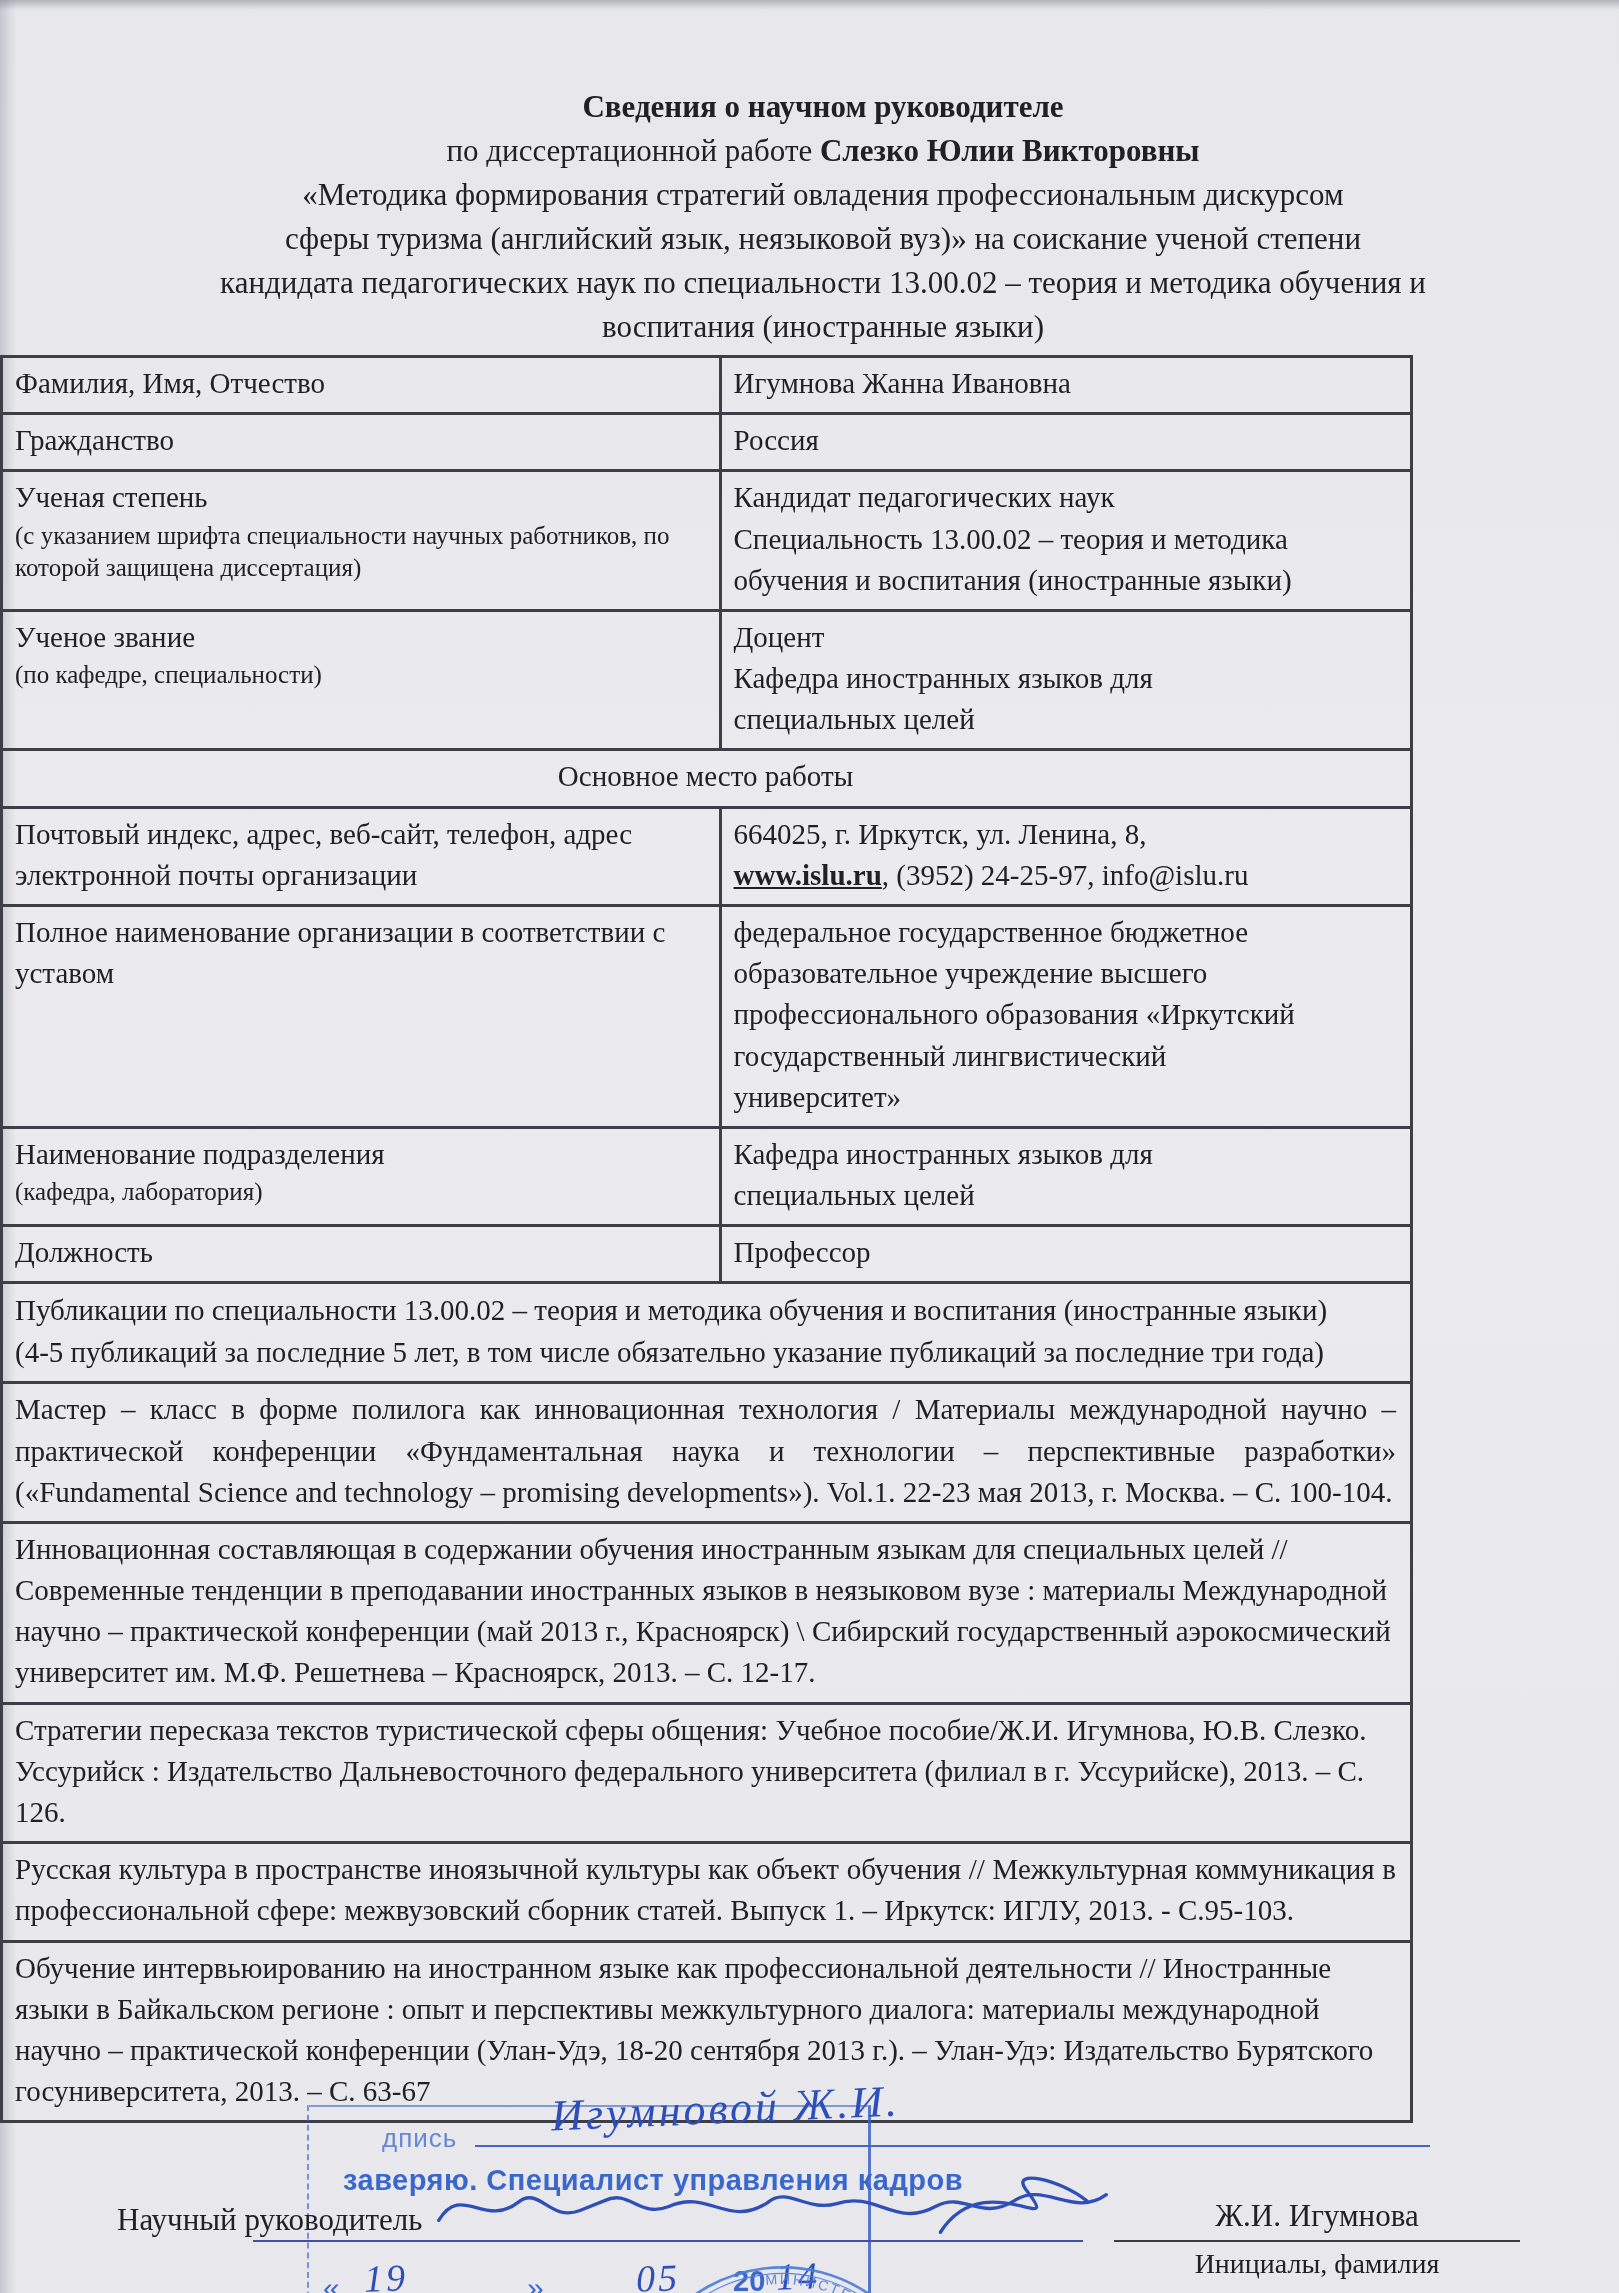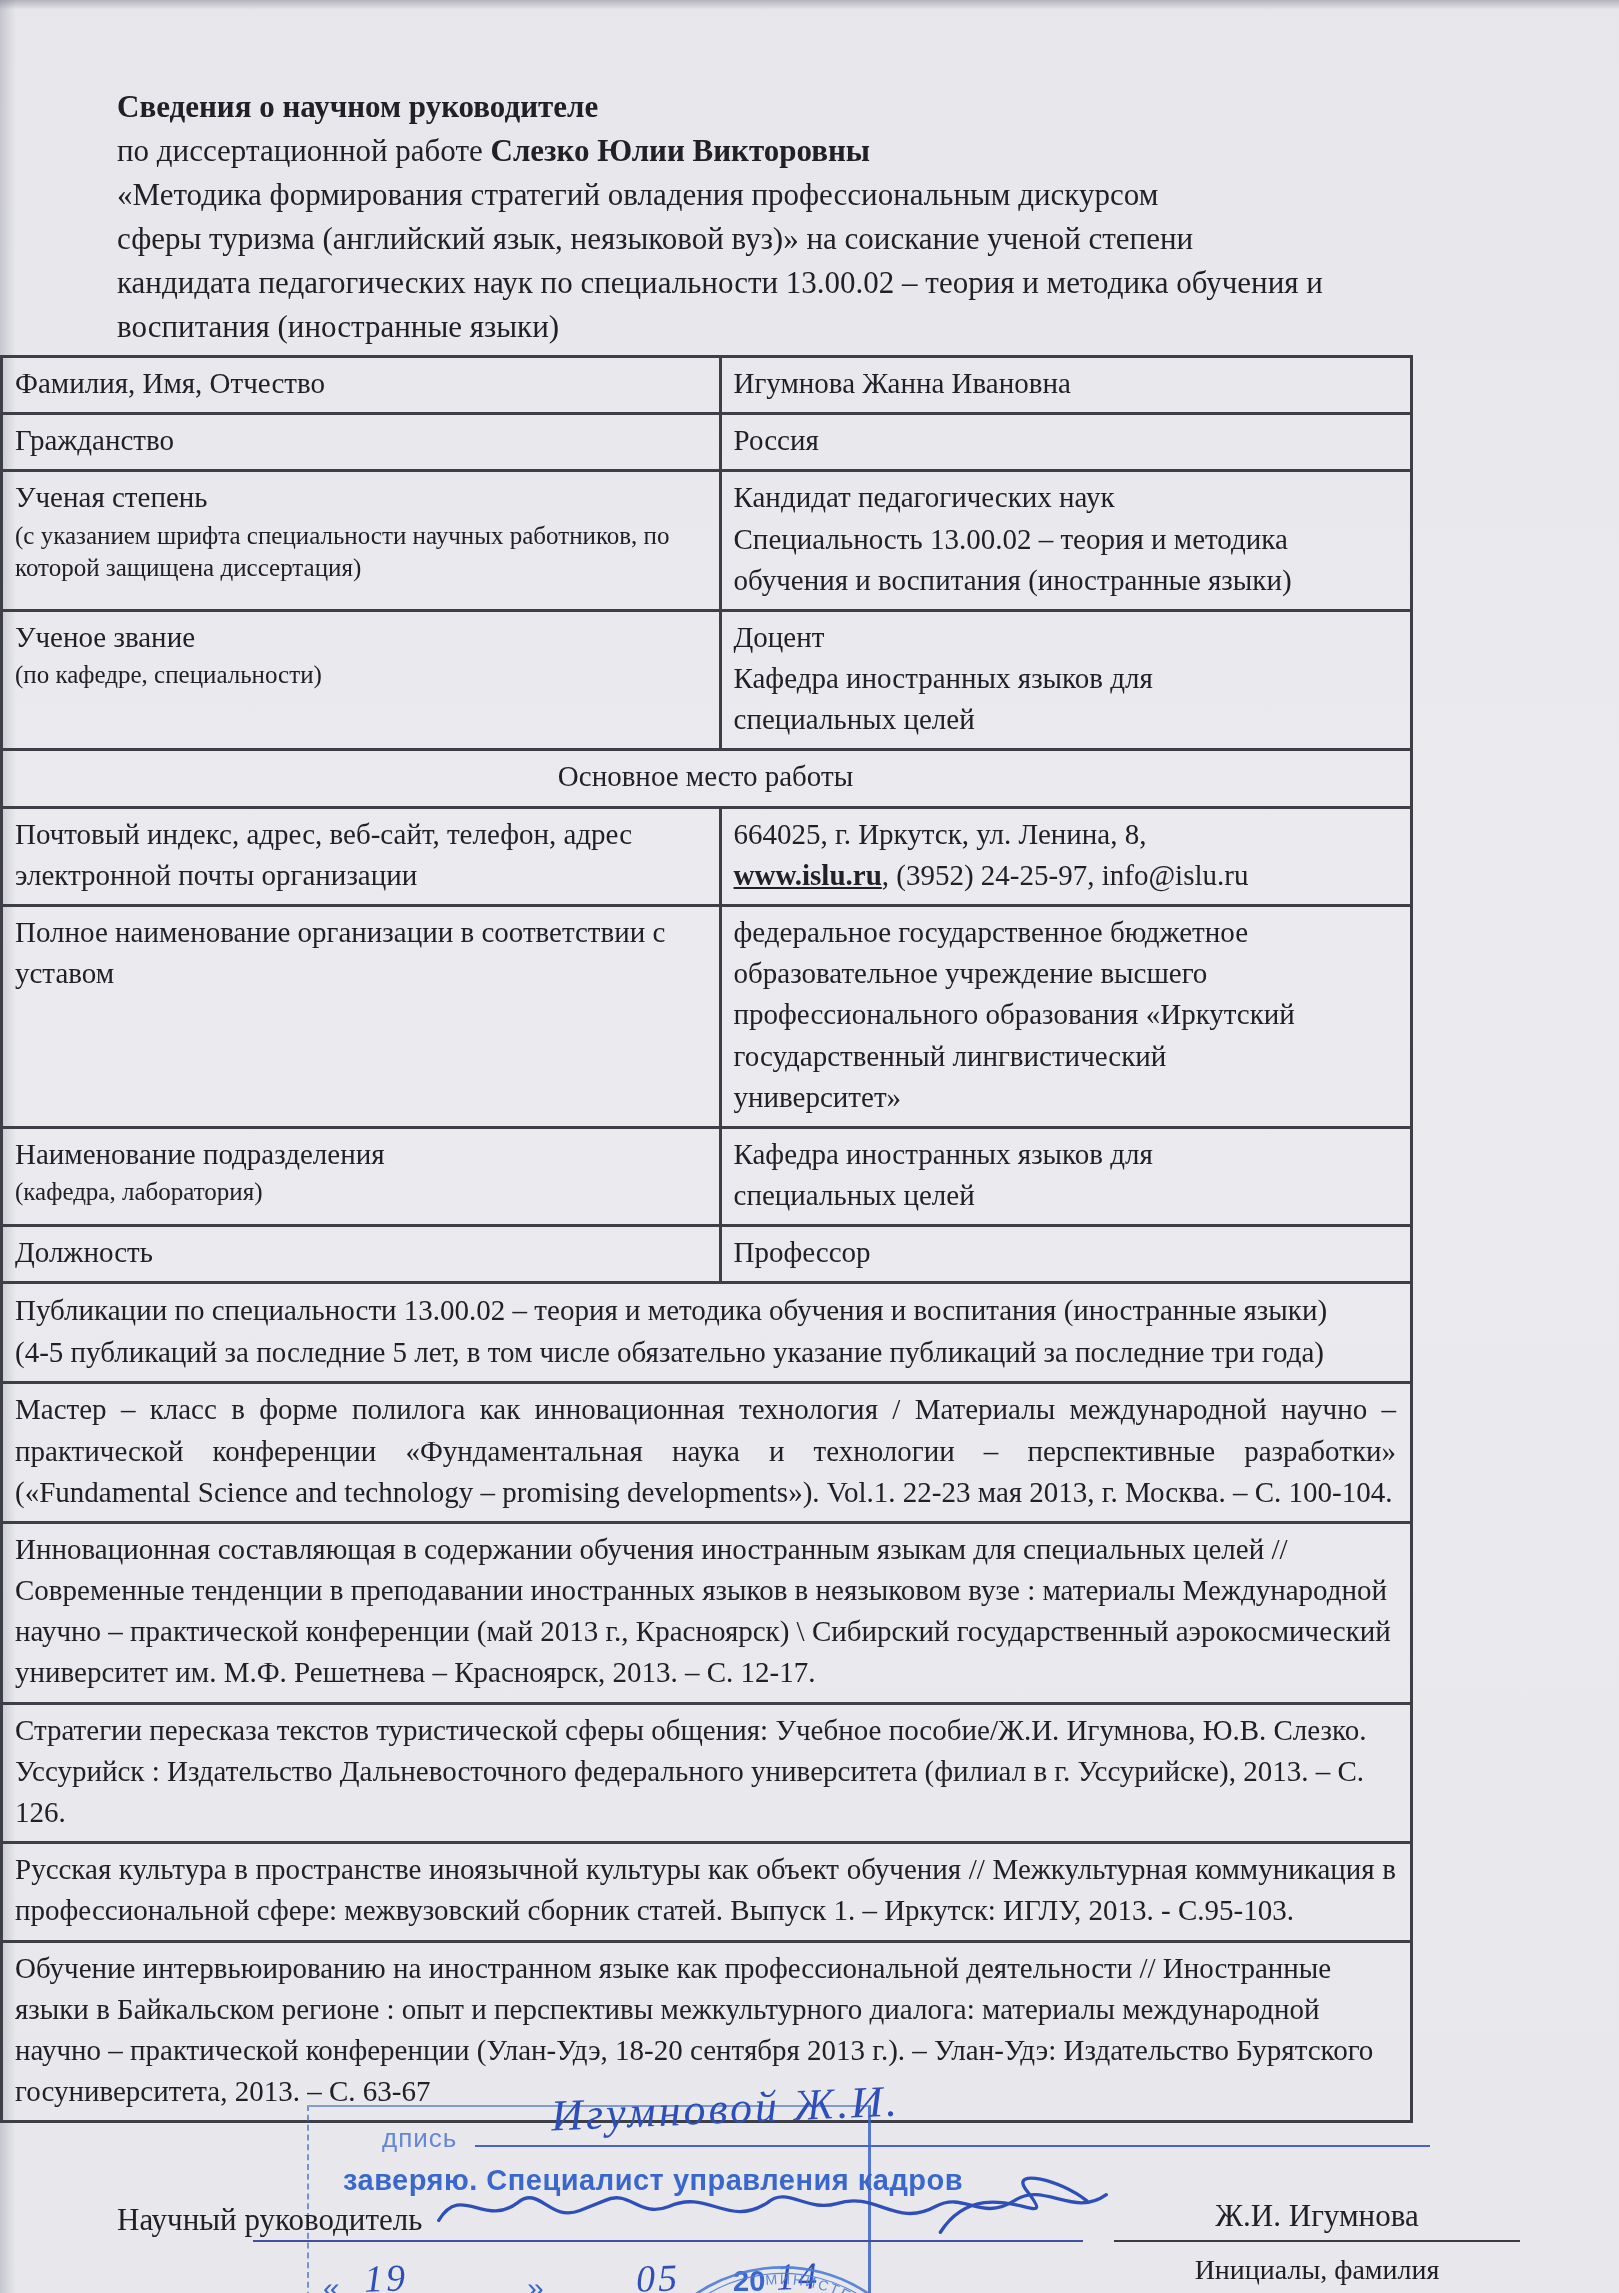--- a/index.html
+++ b/index.html
@@ -11,21 +11,21 @@
       linear-gradient(90deg, rgba(110,110,128,.28) 0px, rgba(110,110,128,0) 16px),
       linear-gradient(180deg, rgba(60,60,80,.30) 0px, rgba(60,60,80,0) 10px),
       linear-gradient(180deg,#e7e7eb 0%, #ebebef 40%, #e8e8ec 100%);
     font-family:"Liberation Serif","DejaVu Serif",serif;
     color:#202026;
     overflow:hidden;
   }
   
   .doc-header{
     padding:85px 91px 6px 117px;
-    text-align:left;
+    text-align:center;
     font-size:31px;
     line-height:1.42;
   }
   .doc-header .t-bold{font-weight:bold;}
   
   table.main{
     width:1413px;
     border-collapse:collapse;
     table-layout:fixed;
   }
@@ -201,21 +201,21 @@
     <span class="so-label" style="left:0;top:79px;">Научный руководитель</span>
     <span class="line" style="left:136px;top:117px;width:830px;border-top-color:#44509e;"></span>
     <svg class="scrawl" style="left:309px;top:48px;" width="693" height="79" viewBox="0 0 700 80">
       <g fill="none" stroke="#2f4fb8" stroke-width="3.4" stroke-linecap="round">
         <path d="M12,50 C35,12 58,58 92,32 C114,14 124,52 155,40 L180,30 C205,18 215,48 245,36 C285,18 305,58 345,32 C365,15 385,42 415,33 C455,20 475,58 515,36 C545,20 560,52 595,30 C625,10 655,48 688,24"></path>
         <path d="M520,62 C565,-8 648,72 606,18 C592,-2 640,8 668,30"></path>
       </g>
     </svg>
     <span class="so-name" style="left:997px;top:75px;width:406px;">Ж.И. Игумнова</span>
     <span class="line" style="left:997px;top:117px;width:406px;"></span>
-    <span class="so-cap" style="left:997px;top:131px;width:406px;">Инициалы, фамилия</span>
+    <span class="so-cap" style="left:997px;top:125px;width:406px;">Инициалы, фамилия</span>
 
     <svg class="seal" width="337" height="337" viewBox="0 0 440 440">
       <defs>
         <pattern id="hatch" width="5" height="5" patternUnits="userSpaceOnUse" patternTransform="rotate(45)">
           <line x1="0" y1="0" x2="0" y2="5" stroke="#4d7dd8" stroke-width="1.6"></line>
         </pattern>
         <path id="sealr1" d="M220,42 a178,178 0 1 1 -0.01,0" fill="none"></path>
         <path id="sealr2" d="M220,74 a146,146 0 1 1 -0.01,0" fill="none"></path>
         <path id="sealr3" d="M220,106 a114,114 0 1 1 -0.01,0" fill="none"></path>
       </defs>

